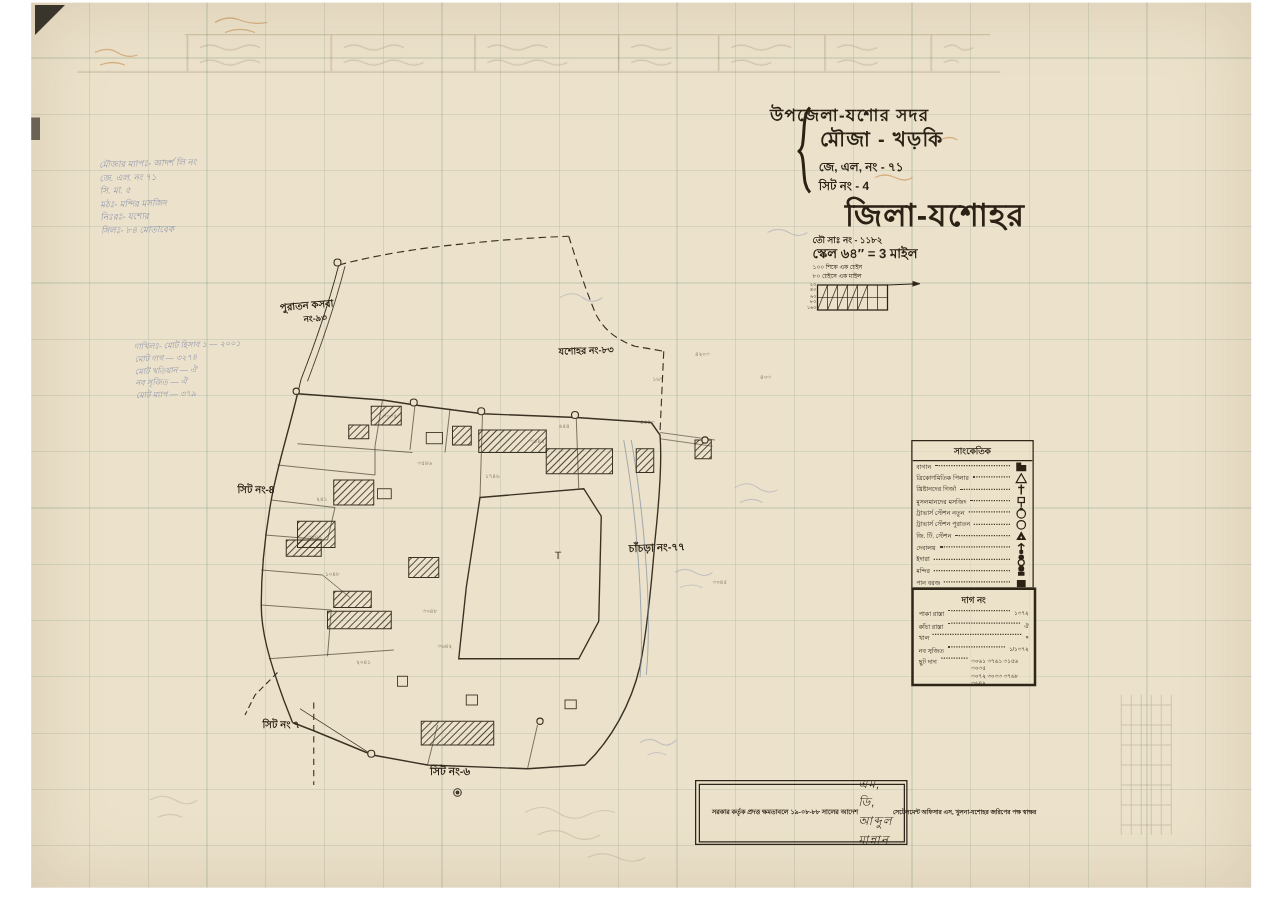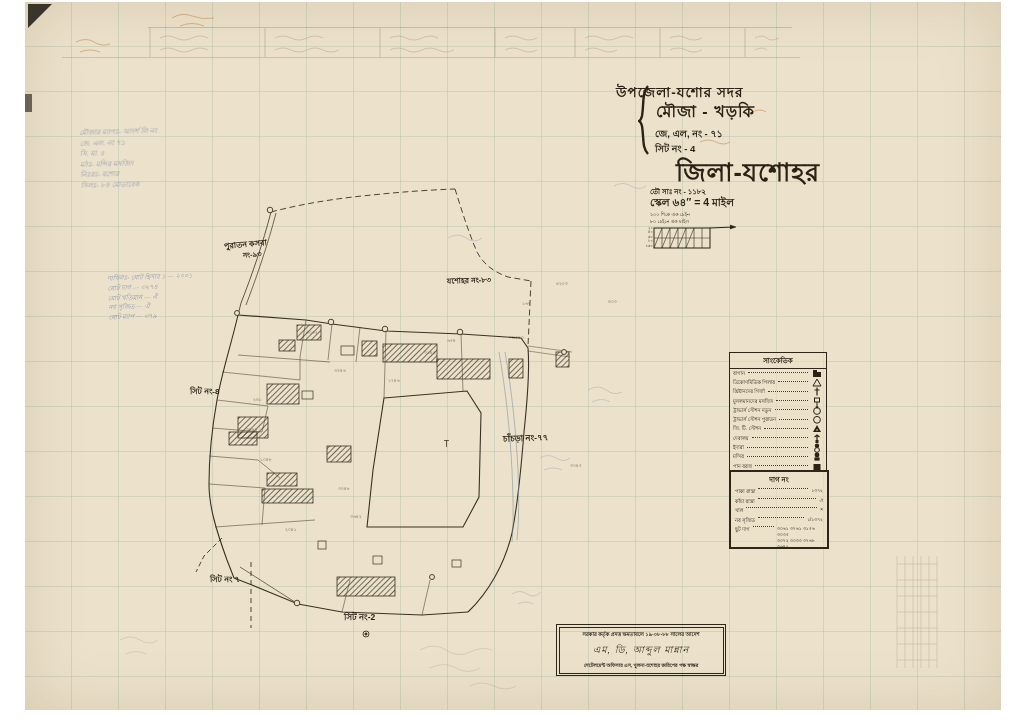--- a/index.html
+++ b/index.html
@@ -29,21 +29,21 @@
             border:2px solid #2f261a;background:rgba(236,226,203,0.55);}
   .plot-title{text-align:center;font-size:7px;font-weight:bold;padding:2px 0 2px 0;color:#2b2114;}
   .plot-row{display:flex;align-items:flex-start;padding:0 4px;margin-bottom:1.5px;}
   .plot-label{font-size:5px;white-space:nowrap;color:#2b2114;}
   .plot-dots{flex:1;border-bottom:1px dotted #4a3f2d;margin:0 3px 2px 3px;min-width:5px;}
   .plot-value{font-size:4.5px;color:#2b2114;white-space:pre-line;text-align:left;max-width:46px;line-height:1.3;}
   
   .stamp-box{position:absolute;left:556px;top:624px;width:165px;height:47px;
              border:1.6px solid #2f261a;padding:1.5px;}
   .stamp-inner{border:1px solid #2f261a;height:100%;box-sizing:border-box;
-               display:flex;flex-direction:column;justify-content:space-around;align-items:center;
+               display:flex;flex-direction:row;justify-content:space-around;align-items:center;
                padding:1px 10px;}
   .stamp-l1{font-size:5.2px;font-weight:bold;color:#2b2114;white-space:nowrap;}
   .stamp-l2{font-size:9.5px;color:#3a3020;font-style:italic;letter-spacing:1px;}
   .stamp-l3{font-size:4.8px;font-weight:bold;color:#2b2114;white-space:nowrap;}
   
   .map-label{position:absolute;white-space:nowrap;font-weight:bold;color:#2b2114;}
   .plot-num{position:absolute;white-space:nowrap;color:#4a3e2a;opacity:0.75;}
   
   .hw-note{position:absolute;color:#5b6b9e;opacity:0.62;font-style:italic;line-height:1.5;
            font-size:7px;white-space:nowrap;}
@@ -217,21 +217,21 @@
   <div>
     <svg class="abs" style="left:638px;top:84px;width:14px;height:72px;">
       <path d="M10,2 C4,8 6,20 4,32 C3,36 1,37 1,37 C1,37 3,38 4,42 C6,54 4,64 10,70" stroke="#2b2114" stroke-width="2.4" fill="none"></path>
     </svg>
     <div class="tb-line" style="left:616px;top:82px;font-size:13.5px;letter-spacing:1px;">উপজেলা-যশোর সদর</div>
     <div class="tb-line" style="left:656px;top:99px;font-size:16px;letter-spacing:1px;">মৌজা - খড়কি</div>
     <div class="tb-line tb-sm" style="left:655px;top:127px;font-size:9.5px;">জে, এল, নং - ৭১</div>
     <div class="tb-line tb-sm" style="left:655px;top:142px;font-size:9.5px;">সিট নং - 4</div>
     <div class="tb-line" style="left:652px;top:153px;font-size:25px;letter-spacing:1px;margin-left:24px;">জিলা-যশোহর</div>
     <div class="tb-line tb-sm" style="left:650px;top:186px;font-size:7px;">তৌ সাঃ নং - ১১৮২</div>
-    <div class="tb-line" style="left:650px;top:195px;font-size:10.5px;">স্কেল ৬৪″ = 4 মাইল</div>
+    <div class="tb-line" style="left:650px;top:195px;font-size:10.5px;">স্কেল ৬৪″ = 3 মাইল</div>
     <div class="scale-note" style="left:650px;top:211px;">১০০ শিকে এক চেইন</div>
     <div class="scale-note" style="left:650px;top:218px;">৮০ চেইনে এক মাইল</div>
     <div id="scalebar-labels" class="abs" style="left:641px;top:226px;width:12px;">
         <div style="font-size: 3.8px; color: rgb(43, 33, 20); line-height: 1.18; text-align: right;">২০</div>
         <div style="font-size: 3.8px; color: rgb(43, 33, 20); line-height: 1.18; text-align: right;">৪০</div>
         <div style="font-size: 3.8px; color: rgb(43, 33, 20); line-height: 1.18; text-align: right;">৬০</div>
         <div style="font-size: 3.8px; color: rgb(43, 33, 20); line-height: 1.18; text-align: right;">৮০</div>
         <div style="font-size: 3.8px; color: rgb(43, 33, 20); line-height: 1.18; text-align: right;">১৬০</div>
       </div>
   </div>
@@ -388,21 +388,21 @@
     </div>
   </div>
 
   <div id="map-labels">
       <div class="map-label" style="left: 224px; top: 238px; font-size: 8px; transform: rotate(-5deg);">পুরাতন কসবা</div>
       <div class="map-label" style="left: 243px; top: 249px; font-size: 7px; transform: rotate(-5deg);">নং-৯৩</div>
       <div class="map-label" style="left: 447px; top: 275px; font-size: 7.5px; transform: rotate(-2deg);">যশোহর নং-৮৩</div>
       <div class="map-label" style="left: 190px; top: 385px; font-size: 8px; transform: rotate(0deg);">সিট নং-8</div>
       <div class="map-label" style="left: 503px; top: 432px; font-size: 8.5px; transform: rotate(-2deg);">চাঁচড়া নং-৭৭</div>
       <div class="map-label" style="left: 186px; top: 573px; font-size: 8px; transform: rotate(0deg); padding-left: 24px;">সিট নং ৭</div>
-      <div class="map-label" style="left: 344px; top: 611px; font-size: 8.5px; transform: rotate(0deg);">সিট নং-2</div>
+      <div class="map-label" style="left: 344px; top: 611px; font-size: 8.5px; transform: rotate(0deg);">সিট নং-৬</div>
     </div>
   <div id="plot-numbers">
       <div class="plot-num" style="left: 306px; top: 330px; font-size: 4.5px;">৩০৩৫</div>
       <div class="plot-num" style="left: 334px; top: 368px; font-size: 4.5px;">৩৫৪৬</div>
       <div class="plot-num" style="left: 388px; top: 378px; font-size: 4.5px;">১৭৪৬</div>
       <div class="plot-num" style="left: 424px; top: 350px; font-size: 4.5px;">৩১৪২</div>
       <div class="plot-num" style="left: 447px; top: 338px; font-size: 4.5px;">৬৫৪</div>
       <div class="plot-num" style="left: 512px; top: 335px; font-size: 4.5px;">৪৫৪৩</div>
       <div class="plot-num" style="left: 253px; top: 397px; font-size: 4.5px;">২৪১</div>
       <div class="plot-num" style="left: 246px; top: 427px; font-size: 4.5px;">৩৮৪১</div>

